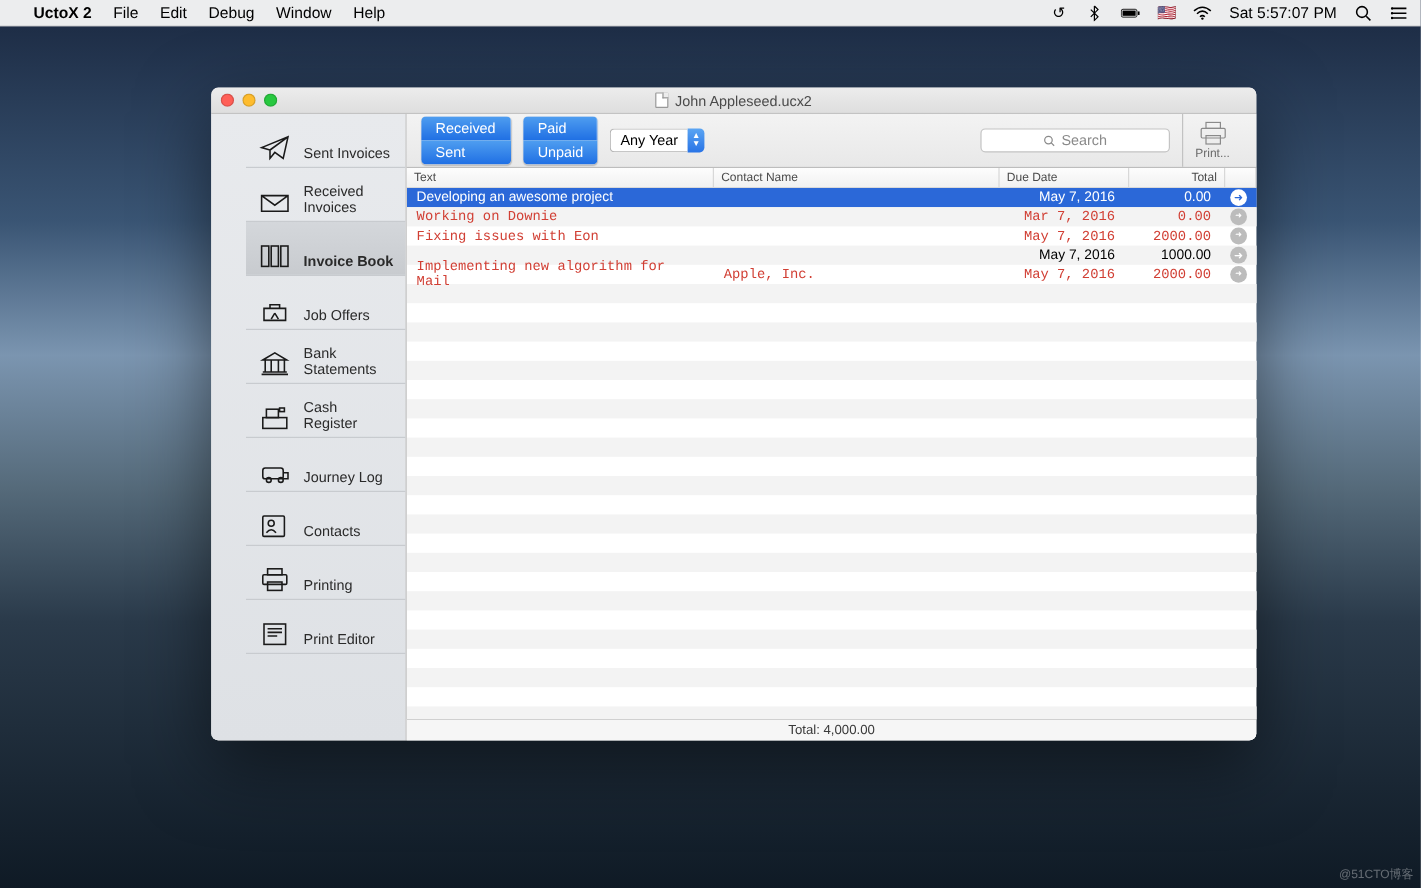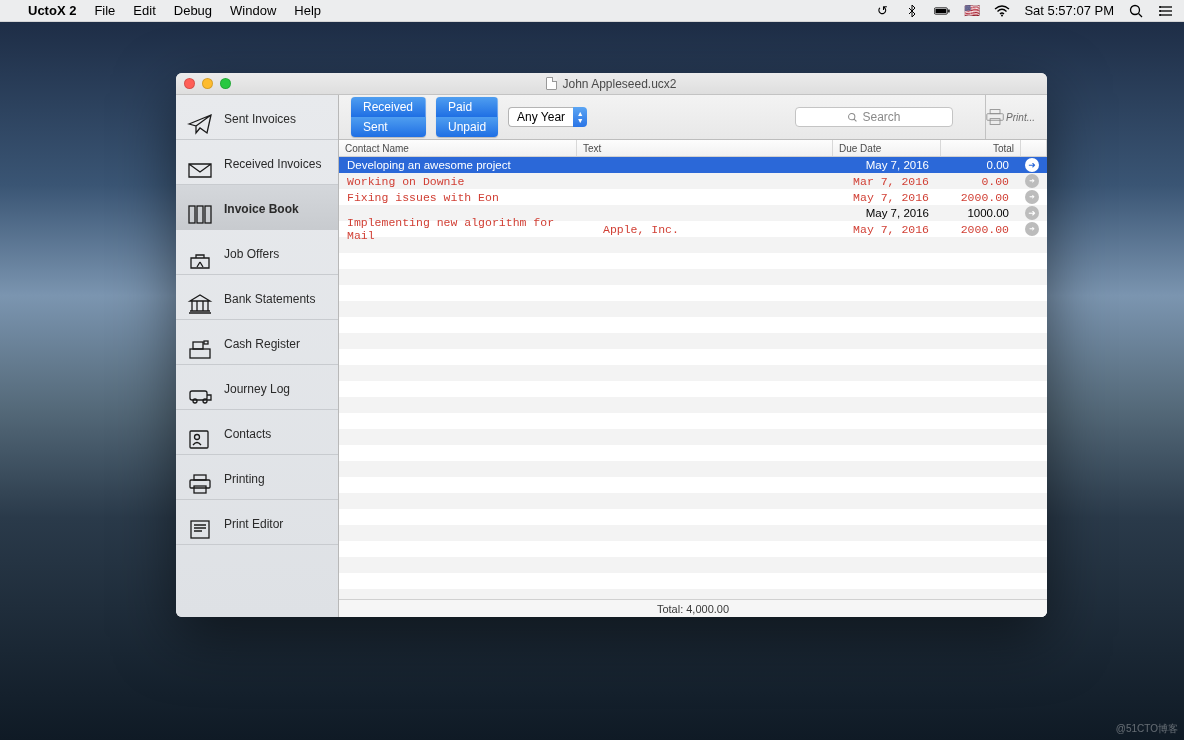--- a/index.html
+++ b/index.html
@@ -56,27 +56,28 @@
 .doc-icon::after{content:'';position:absolute;right:-1px;top:-1px;width:4px;height:4px;background:#ececec;border-left:1px solid #999;border-bottom:1px solid #999;}
 .window-body { flex:1; display:flex; min-height:0;}
 .sidebar {
   width: 163px;
   background: linear-gradient(to bottom, #e8eaed, #dee1e5);
   border-right: 1px solid #b8b8b8;
   overflow-y:auto;
 }
 .sidebar-item {
   height: 45px;
-  display: flex; align-items: flex-start;
-  padding: 17px 10px;
+  display: flex; align-items: flex-end;
+  padding: 4px 10px;
   gap: 10px;
   border-bottom: 1px solid #c8cbcf;
   cursor: default;
   font-size: 12px;
   color: #2a2a2a;
+  margin-left: 29px;
 }
 .sidebar-item.selected {
   background: linear-gradient(to bottom,#d4d7db,#c8cbcf);
   font-weight: 700;
 }
 .sidebar-icon { width: 28px; height: 24px; display:flex; align-items:center; justify-content:center; flex-shrink:0; }
 .sidebar-icon svg { width: 26px; height: 22px; stroke:#1a1a1a; fill:none; stroke-width:1.3; }
 .main { flex:1; display:flex; flex-direction:column; background:#fff; min-width:0;}
 .toolbar {
   height: 45px;
@@ -87,21 +88,21 @@
   gap: 10px;
 }
 .seg { display:flex; border-radius:4px; overflow:hidden; box-shadow: 0 0.5px 1px rgba(0,0,0,0.2); flex-direction: column;}
 .seg-btn { height:20px; padding:0 12px; font-size:12px; display:flex;align-items:center; background:#fff; border:none; border-right:1px solid #fff; cursor:default;}
 .seg-btn:last-child{border-right:none;}
 .seg.blue .seg-btn { background: linear-gradient(#4f9ef0,#1f6fe4); color:#fff; border-right-color: rgba(255,255,255,0.3);}
 .year-select { height:20px; background:#fff; border:1px solid #b4b4b4; border-right:none; border-radius:4px 0 0 4px; padding:0 8px; font-size:12px; display:flex;align-items:center;}
 .year-stepper { height:20px; width:14px; background: linear-gradient(#5ba5f3,#2974e6); border-radius:0 4px 4px 0; display:flex;flex-direction:column;align-items:center;justify-content:center; color:#fff;font-size:7px;line-height:7px;}
 .spacer{flex:1;}
 .search-box { width:158px; height:20px; border:1px solid #c4c4c4; border-radius:4px; background:#fff; display:flex;align-items:center;justify-content:center;gap:4px;font-size:12px;color:#8a8a8a;}
-.print-area { width:50px; border-left:1px solid #c2c2c2; margin-left:22px; height:100%; display:flex;flex-direction:row;align-items:center;justify-content:center;gap:2px;font-size:10px;color:#6a6a6a;font-style:italic;}
+.print-area { width:50px; border-left:1px solid #c2c2c2; margin-left:0; height:100%; display:flex;flex-direction:column;align-items:center;justify-content:center;gap:2px;font-size:10px;color:#6a6a6a;}
 .table-header {
   height:17px; display:flex; background: linear-gradient(#fdfdfd,#f1f1f1); border-bottom:1px solid #d0d0d0; font-size:10px; color:#4a4a4a;
 }
 .th { display:flex;align-items:center; padding:0 6px; border-right:1px solid #d8d8d8;}
 .col-text{flex: 0 0 256px;}
 .col-contact{flex:1;}
 .col-due{flex:0 0 108px;}
 .col-total{flex:0 0 80px; justify-content:flex-end;}
 .col-arrow{flex:0 0 26px;}
 .table-body{flex:1; overflow:auto;}
@@ -310,22 +311,22 @@
         <div class="print-area">
           <svg width="22" height="20" viewBox="0 0 22 20">
               <rect x="5" y="1" width="12" height="5" stroke="#8a8a8a" fill="none"></rect>
               <rect x="1" y="6" width="20" height="8" rx="1" stroke="#8a8a8a" fill="none"></rect>
               <rect x="5" y="12" width="12" height="7" stroke="#8a8a8a" fill="none"></rect>
             </svg>
           <span>Print...</span>
         </div>
       </div>
       <div class="table-header">
+        <div class="th col-text">Text</div>
         <div class="th col-contact">Contact Name</div>
-        <div class="th col-text">Text</div>
         <div class="th col-due">Due Date</div>
         <div class="th col-total">Total</div>
         <div class="th col-arrow"></div>
       </div>
       <div class="table-body" id="table-body">
           <div class="row selected">
             <div class="cell col-text">Developing an awesome project</div>
             <div class="cell col-contact"></div>
             <div class="cell col-due">May 7, 2016</div>
             <div class="cell col-total">0.00</div>

